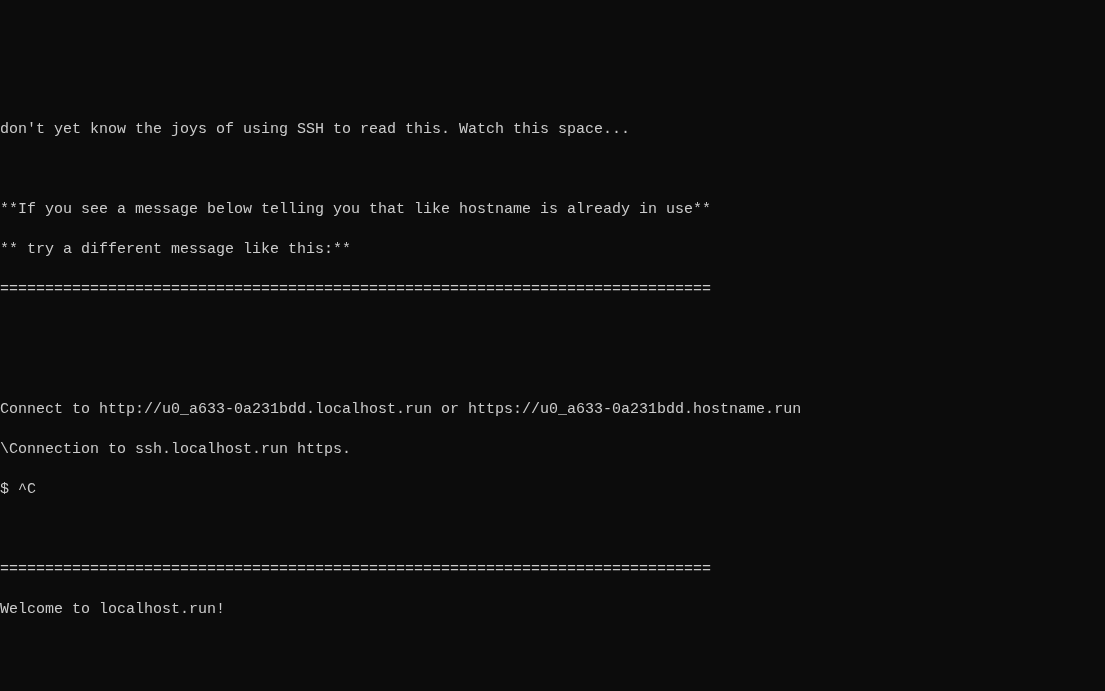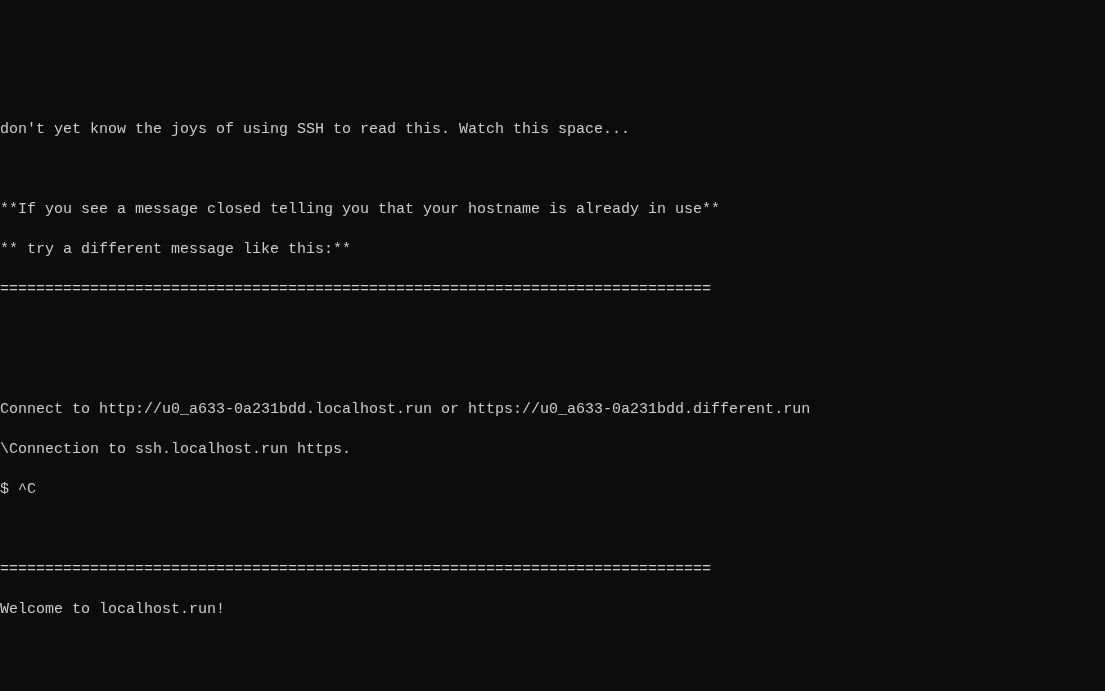--- a/index.html
+++ b/index.html
@@ -25,26 +25,26 @@
   }
 </style>
 </head>
 <body>
 
 
 
 <div class="terminal">
 <span class="line">don't yet know the joys of using SSH to read this. Watch this space...</span>
 <span class="line"></span>
-<span class="line">**If you see a message closed telling you that your hostname is already in use**</span>
+<span class="line">**If you see a message below telling you that like hostname is already in use**</span>
 <span class="line">** try a different message like this:**</span>
 <span class="line">===============================================================================</span>
 <span class="line"></span>
 <span class="line"></span>
-<span class="line">Connect to http://u0_a633-0a231bdd.localhost.run or https://u0_a633-0a231bdd.different.run</span>
+<span class="line">Connect to http://u0_a633-0a231bdd.localhost.run or https://u0_a633-0a231bdd.hostname.run</span>
 <span class="line">\Connection to ssh.localhost.run https.</span>
 <span class="line">$ ^C</span>
 <span class="line"></span>
 <span class="line">===============================================================================</span>
 <span class="line">Welcome to localhost.run!</span>
 
 
 
 
 

